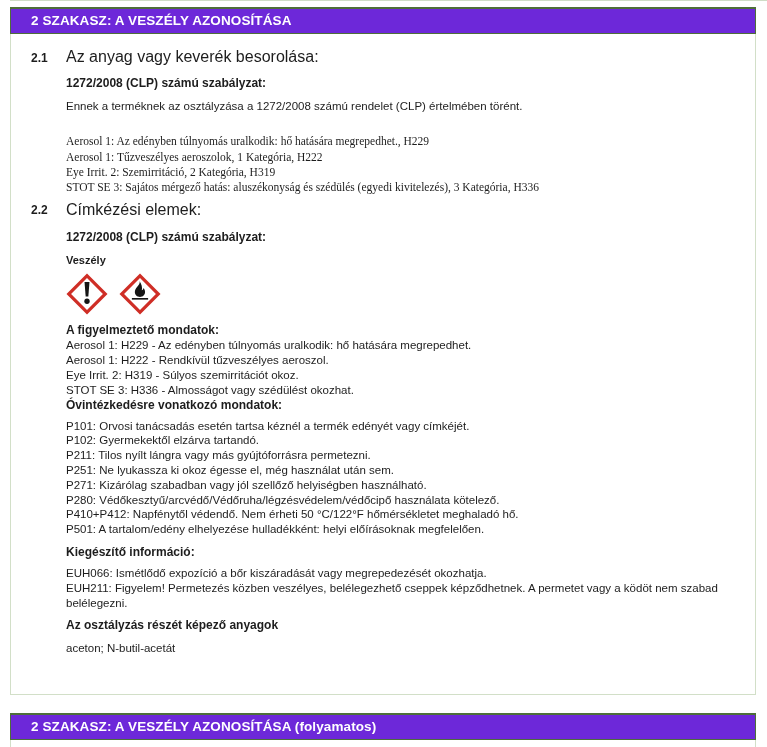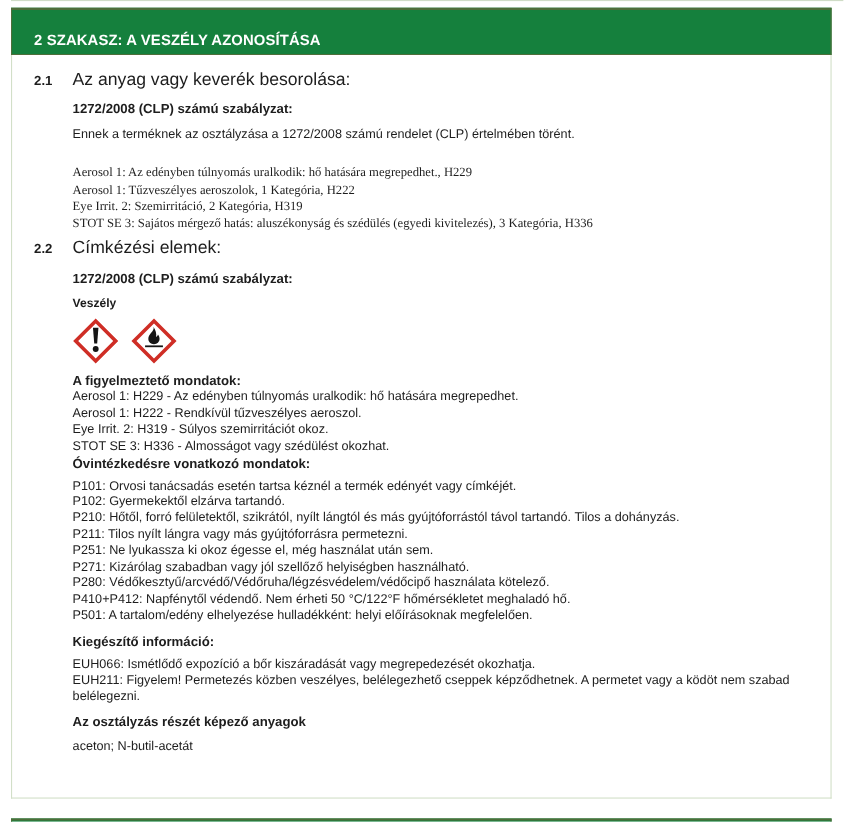--- a/index.html
+++ b/index.html
@@ -10,27 +10,27 @@
     font-family:"Liberation Sans", sans-serif;
     color:#1d1d1d;
     overflow:hidden;
   }
   .top-remnant{
     position:absolute;top:0;left:10px;right:0;
     border-top:1px solid #cfdcc6;height:0;
   }
   .sec-bar{
     margin:0 11px 0 10px;
-    background:#15803d;
+    background:#6d28d9;
     border:1px solid #4e6e3a;
     border-top-width:2px;
     color:#ffffff;
     font-weight:bold;
     font-size:13.5px;
-    padding:20px 6px 5px 20px;
+    padding:4px 6px 5px 20px;
     letter-spacing:.1px;
   }
   .sec-bar.first{margin-top:7px;}
   .sec-bar.second{margin-top:18px;}
   .box{
     margin:0 11px 0 10px;
     border:1px solid #d2dfc8;
     border-top:none;
     background:#ffffff;
   }
@@ -116,21 +116,20 @@
       <div class="tt">Aerosol 1: H222 - Rendkívül tűzveszélyes aeroszol.</div>
       <div class="tt">Eye Irrit. 2: H319 - Súlyos szemirritációt okoz.</div>
       <div class="tt">STOT SE 3: H336 - Almosságot vagy szédülést okozhat.</div>
     </div>
 
     <div class="ind bh">Óvintézkedésre vonatkozó mondatok:</div>
 
     <div class="ind mt6">
       <div class="tt">P101: Orvosi tanácsadás esetén tartsa kéznél a termék edényét vagy címkéjét.</div>
       <div class="tt">P102: Gyermekektől elzárva tartandó.</div>
-      <div class="tt">P210: Hőtől, forró felületektől, szikrától, nyílt lángtól és más gyújtóforrástól távol tartandó. Tilos a dohányzás.</div>
       <div class="tt">P211: Tilos nyílt lángra vagy más gyújtóforrásra permetezni.</div>
       <div class="tt">P251: Ne lyukassza ki okoz égesse el, még használat után sem.</div>
       <div class="tt">P271: Kizárólag szabadban vagy jól szellőző helyiségben használható.</div>
       <div class="tt">P280: Védőkesztyű/arcvédő/Védőruha/légzésvédelem/védőcipő használata kötelező.</div>
       <div class="tt">P410+P412: Napfénytől védendő. Nem érheti 50 °C/122°F hőmérsékletet meghaladó hő.</div>
       <div class="tt">P501: A tartalom/edény elhelyezése hulladékként: helyi előírásoknak megfelelően.</div>
     </div>
 
     <div class="ind bh mt8">Kiegészítő információ:</div>
 

